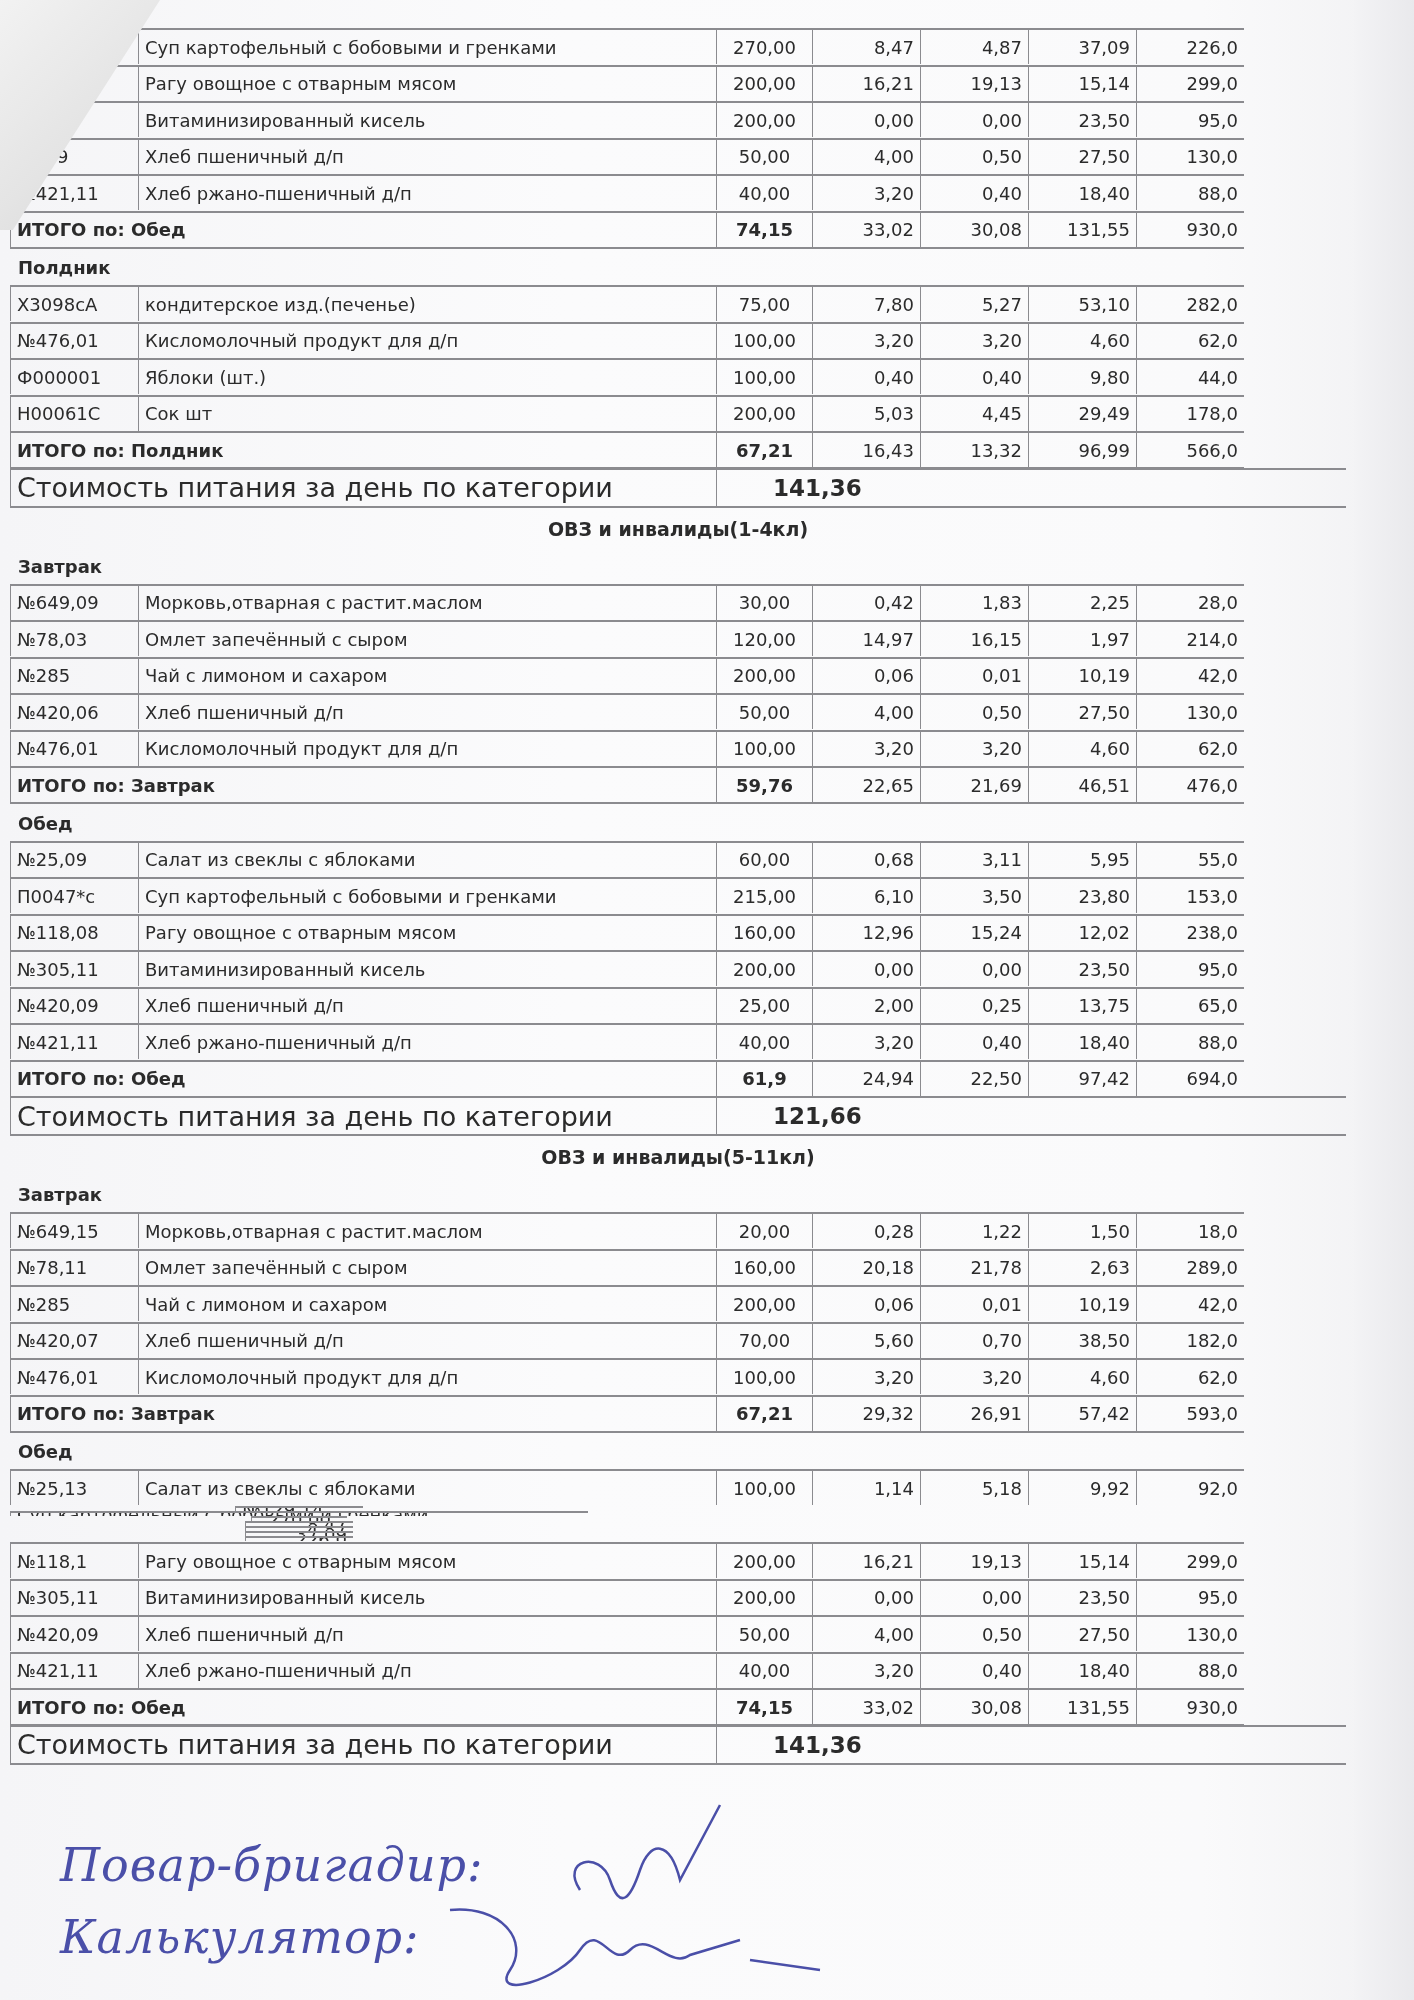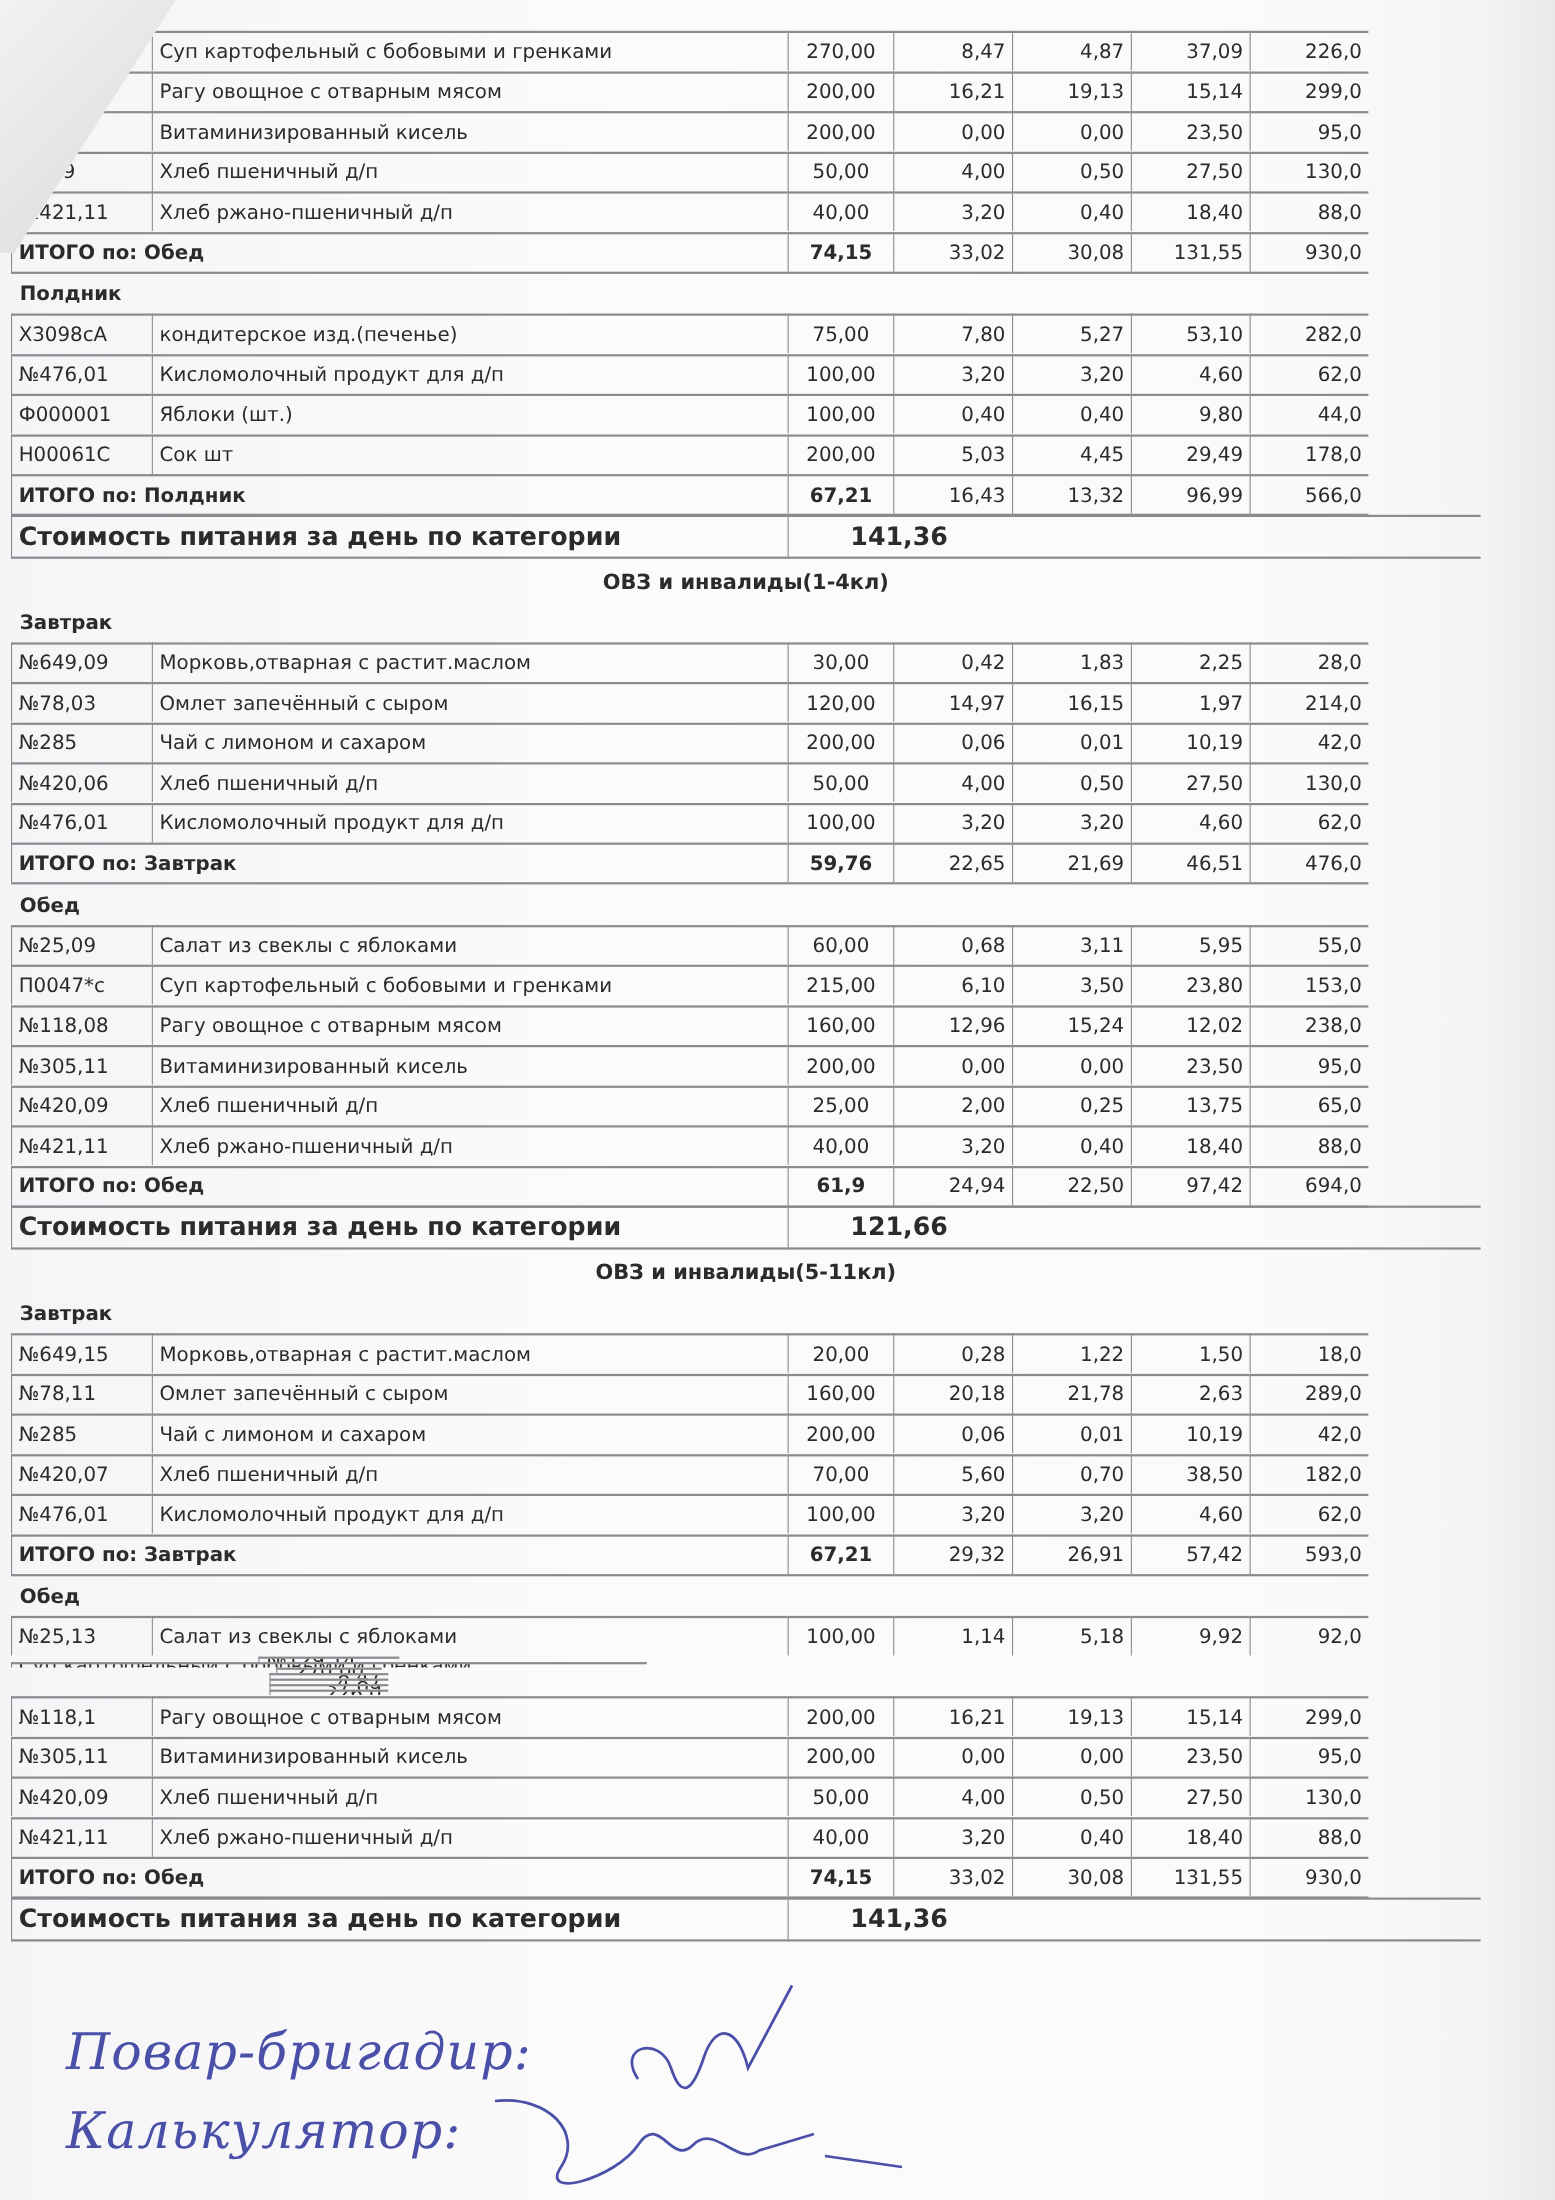--- a/index.html
+++ b/index.html
@@ -48,21 +48,21 @@
     position: absolute; left: 0; width: 1336px; text-align: center;
     font-weight: bold; font-size: 19px;
   }
   .costrow {
     position: absolute; left: 0; height: 40px; display: flex; align-items: center;
   }
   .costlabel {
     width: 706px; height: 40px; box-sizing: border-box; border-top: 2px solid #8b8b8f;
     border-left: 1px solid #8b8b8f; border-bottom: 2px solid #8b8b8f;
     display: flex; align-items: center; padding: 4px 6px;
-    font-weight: bold; font-size: 23px; white-space: nowrap;
+    font-weight: normal; font-size: 27px; white-space: nowrap;
   }
   .costval {
     width: 630px; height: 40px; box-sizing: border-box; border-top: 2px solid #8b8b8f;
     border-left: 1px solid #8b8b8f; border-bottom: 2px solid #8b8b8f;
     display: flex; align-items: center; padding-left: 56px;
     font-weight: bold; font-size: 23px;
   }
   .sig {
     position: absolute; font-family: "DejaVu Serif", serif; font-style: italic;
     color: #4a4fa8; font-size: 46px; letter-spacing: 1px;

